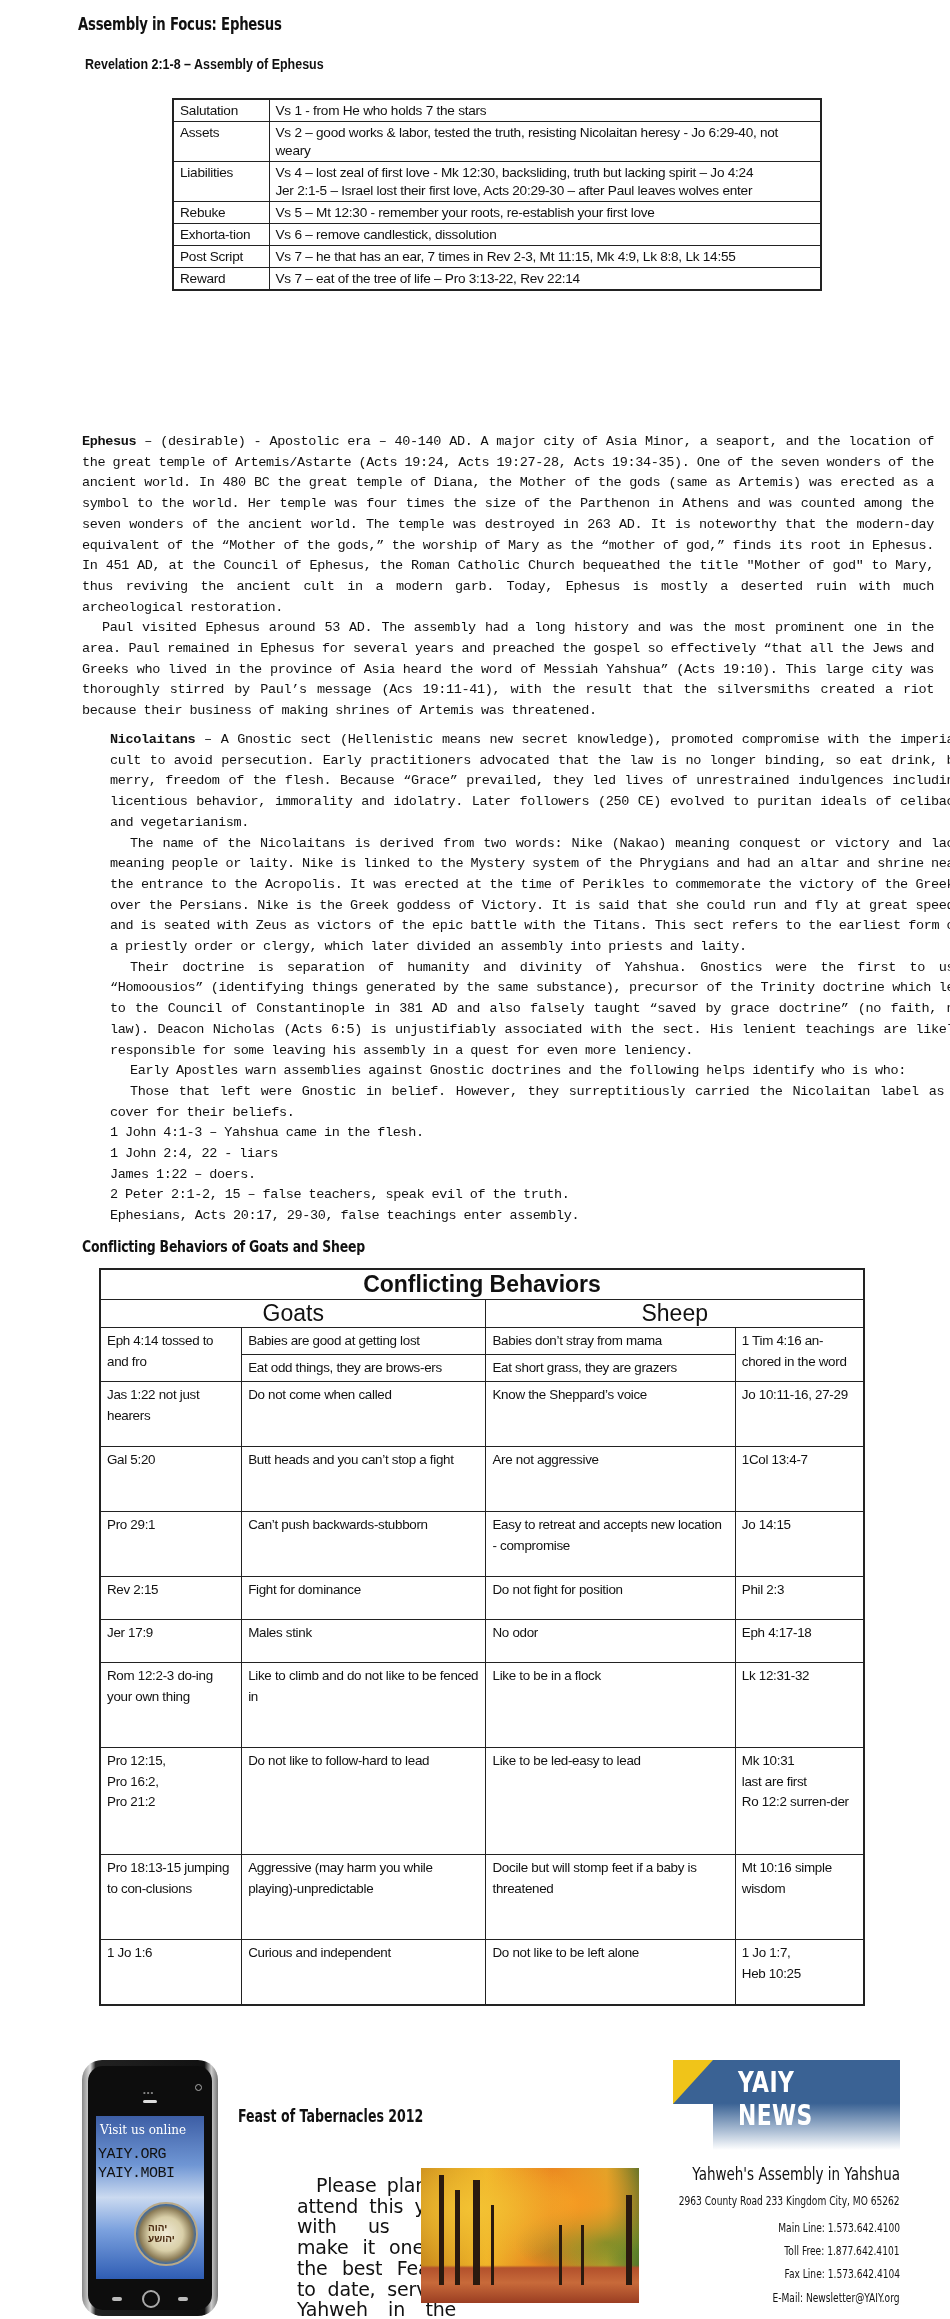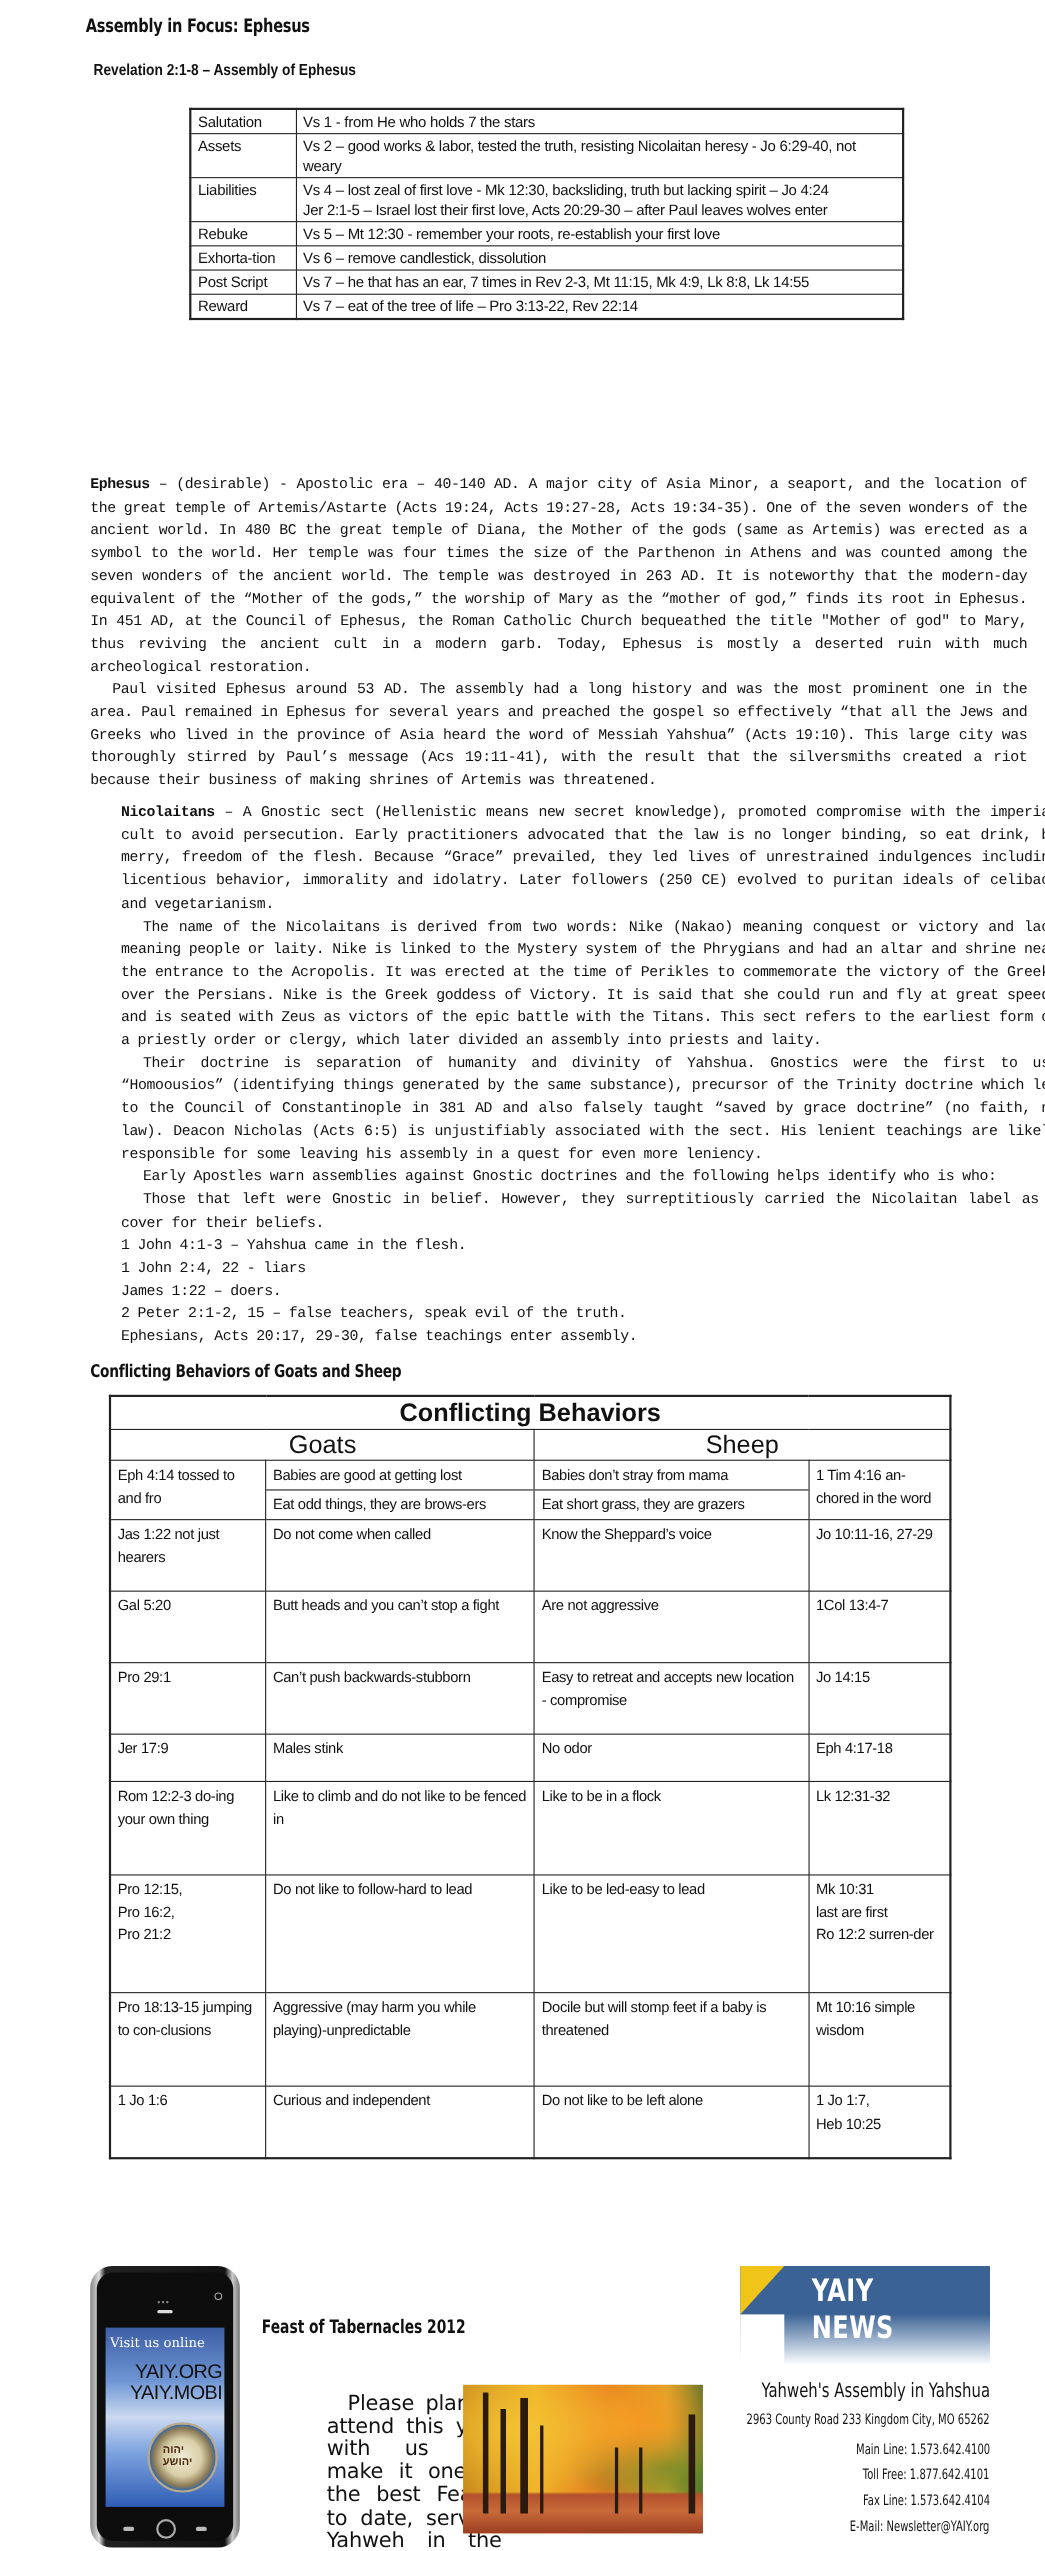--- a/index.html
+++ b/index.html
@@ -30,21 +30,21 @@
   table.beh .split div.top { border-bottom: 1.5px solid #222; }
 
   
   .phone { left: 82px; top: 2060px; width: 136px; height: 256px; border-radius: 20px; background: linear-gradient(90deg, #888 0%, #ddd 6%, #222 10%, #111 90%, #ccc 95%, #777 100%); padding: 6px; }
   .phone-inner { width: 100%; height: 100%; border-radius: 15px; background: #0d0d0d; position: relative; }
   .phone .speaker { position: absolute; left: 55px; top: 34px; width: 14px; height: 3px; background: #ddd; border-radius: 2px; }
   .phone .dots { position: absolute; left: 55px; top: 22px; color: #888; font-size: 8px; letter-spacing: 1px; }
   .phone .cam { position: absolute; right: 10px; top: 18px; width: 7px; height: 7px; border: 1px solid #aaa; border-radius: 50%; }
   .phone .screen { position: absolute; left: 8px; top: 50px; width: 108px; height: 163px; background: linear-gradient(180deg, #3d5ea5 0%, #6f96d4 30%, #cbdaf0 50%, #7ba1de 70%, #2f5db4 100%); overflow: hidden; }
   .phone .visit { position: absolute; left: 4px; top: 7px; font-family: "DejaVu Serif", serif; font-size: 12px; color: #fff; }
-  .phone .site1, .phone .site2 { position: absolute; left: 2px; width: 104px; text-align: right; font-family: Liberation Sans, sans-serif; font-size: 18px; color: #111; letter-spacing: -0.5px; }
+  .phone .site1, .phone .site2 { position: absolute; left: 2px; width: 104px; text-align: left; font-family: Liberation Mono, monospace; font-size: 15px; color: #111; letter-spacing: -0.5px; }
   .phone .site1 { top: 30px; }
   .phone .site2 { top: 49px; }
   .phone .seal { position: absolute; left: 38px; top: 86px; width: 64px; height: 64px; border-radius: 50%; background: radial-gradient(circle, #f0ead6 0%, #d9cfa8 40%, #8a7a55 62%, #3e6aa0 70%, #9c8f70 90%); border: 2px solid #b9a988; }
   .phone .seal span { position: absolute; left: 12px; top: 18px; font-size: 10px; color: #4a2a10; font-weight: bold; }
   .phone .home { position: absolute; left: 54px; top: 224px; width: 18px; height: 18px; border: 2px solid #aaa; border-radius: 50%; }
   .phone .k1, .phone .k2 { position: absolute; top: 231px; width: 10px; height: 4px; background: #bbb; border-radius: 2px; }
   .phone .k1 { left: 24px; } .phone .k2 { right: 24px; }
 
   .feast-title { left: 238px; top: 2106px; font-family: "DejaVu Sans", sans-serif; font-weight: bold; font-size: 17px; transform: scaleX(0.74); transform-origin: left top; }
   .feast-text { left: 257px; top: 2175px; width: 159px; font-family: "DejaVu Sans", sans-serif; font-size: 19px; line-height: 20.7px; text-align: justify; letter-spacing: -0.2px; margin-left: 40px; }
@@ -166,20 +166,26 @@
     <td>Gal 5:20</td>
     <td>Butt heads and you can’t stop a fight</td>
     <td>Are not aggressive</td>
     <td>1Col 13:4-7</td>
   </tr>
   <tr style="height:65px">
     <td>Pro 29:1</td>
     <td>Can’t push backwards-stubborn</td>
     <td>Easy to retreat and accepts new location - compromise</td>
     <td>Jo 14:15</td>
+  </tr>
+  <tr style="height:43px">
+    <td>Rev 2:15</td>
+    <td>Fight for dominance</td>
+    <td>Do not fight for position</td>
+    <td>Phil 2:3</td>
   </tr>
   <tr style="height:43px">
     <td>Jer 17:9</td>
     <td>Males stink</td>
     <td>No odor</td>
     <td>Eph 4:17-18</td>
   </tr>
   <tr style="height:85px">
     <td>Rom 12:2-3 do-ing your own thing</td>
     <td>Like to climb and do not like to be fenced in</td>

